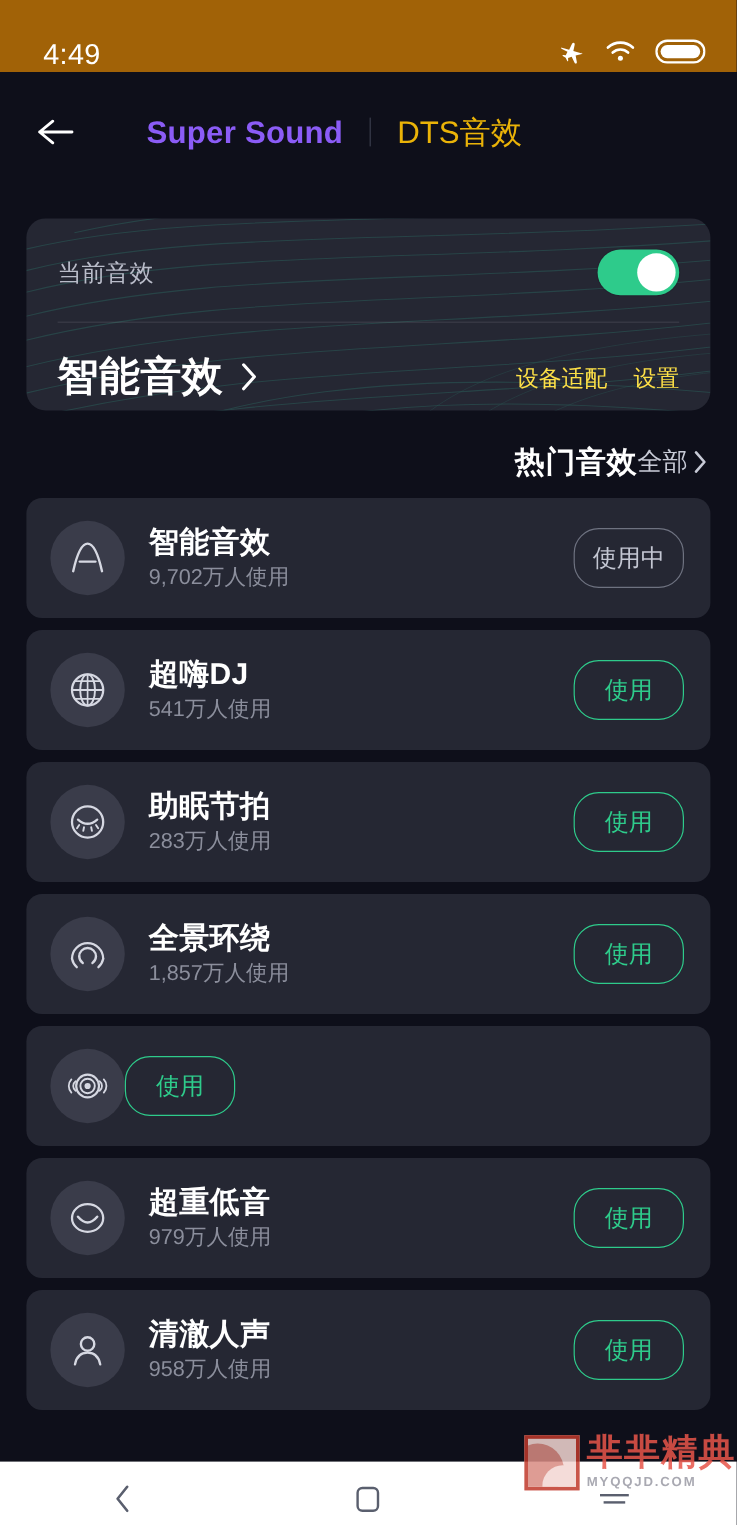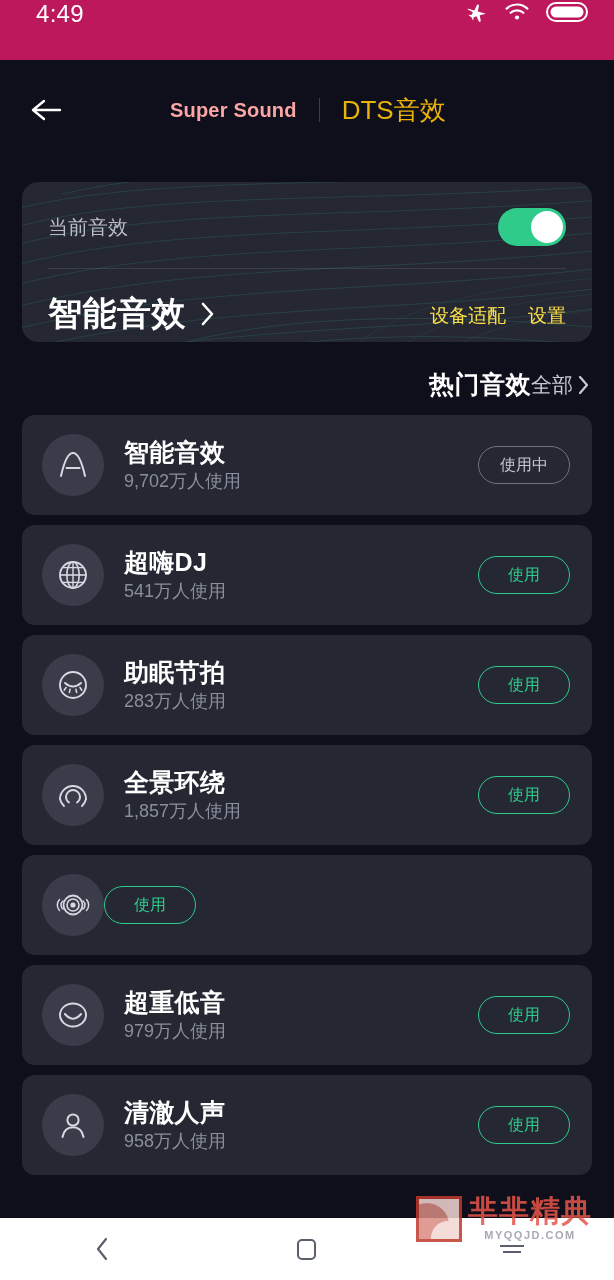--- a/index.html
+++ b/index.html
@@ -11,23 +11,23 @@
     height: 1280px;
     background: #0e0f1a;
     font-family: "Liberation Sans", "DejaVu Sans", sans-serif;
     overflow: hidden;
     position: relative;
   }
 
   
   .statusbar {
     height: 60px;
-    background: #be185d;
-    display: flex;
-    align-items: flex-start;
+    background: #a16207;
+    display: flex;
+    align-items: flex-end;
     justify-content: space-between;
     padding: 0 26px 0 36px;
     box-sizing: border-box;
   }
   .status-time {
     color: #ffffff;
     font-size: 24px;
     letter-spacing: 0.3px;
   }
   .status-icons {
@@ -59,25 +59,24 @@
     position: relative; z-index: 2;
   }
   .title-wrap {
     display: flex;
     align-items: center;
     gap: 22px;
     margin-left: 48px;
     position: relative; z-index: 2;
   }
   .title-main {
-    color: #fca5a5;
-    font-size: 20px;
+    color: #8b5cf6;
+    font-size: 26px;
     font-weight: bold;
     letter-spacing: 0.2px;
-    margin-left: 48px;
   }
   .title-sep {
     width: 1px;
     height: 24px;
     background: #3a3d4d;
   }
   .title-alt {
     color: #eab308;
     font-size: 26px;
   }
@@ -220,48 +219,47 @@
   }
   .fx-sub {
     color: #8b8e9c;
     font-size: 18px;
     margin-top: 5px;
     line-height: 1.1;
   }
   .fx-btn {
     flex: 0 0 auto;
     min-width: 92px;
-    height: 38px;
+    height: 50px;
     border-radius: 21px;
     border: 1.6px solid #2ecb8b;
     color: #2ecb8b;
-    font-size: 16px;
+    font-size: 20px;
     display: flex;
     align-items: center;
     justify-content: center;
     padding: 0 14px;
     box-sizing: border-box;
     background: transparent;
   }
   .fx-btn.inuse {
     border-color: #6e7280;
     color: #c3c6d2;
   }
 
   
   .watermark {
     position: absolute;
-    right: 22px;
+    right: 1px;
     bottom: 38px;
     display: flex;
     align-items: flex-start;
     gap: 6px;
     pointer-events: none;
     z-index: 20;
-    text-align: center;
   }
   .wm-logo {
     width: 46px; height: 46px;
     border: 3px solid #c0392b;
     box-sizing: border-box;
     position: relative;
     overflow: hidden;
     background: #f3d7d3;
     opacity: .85;
   }

